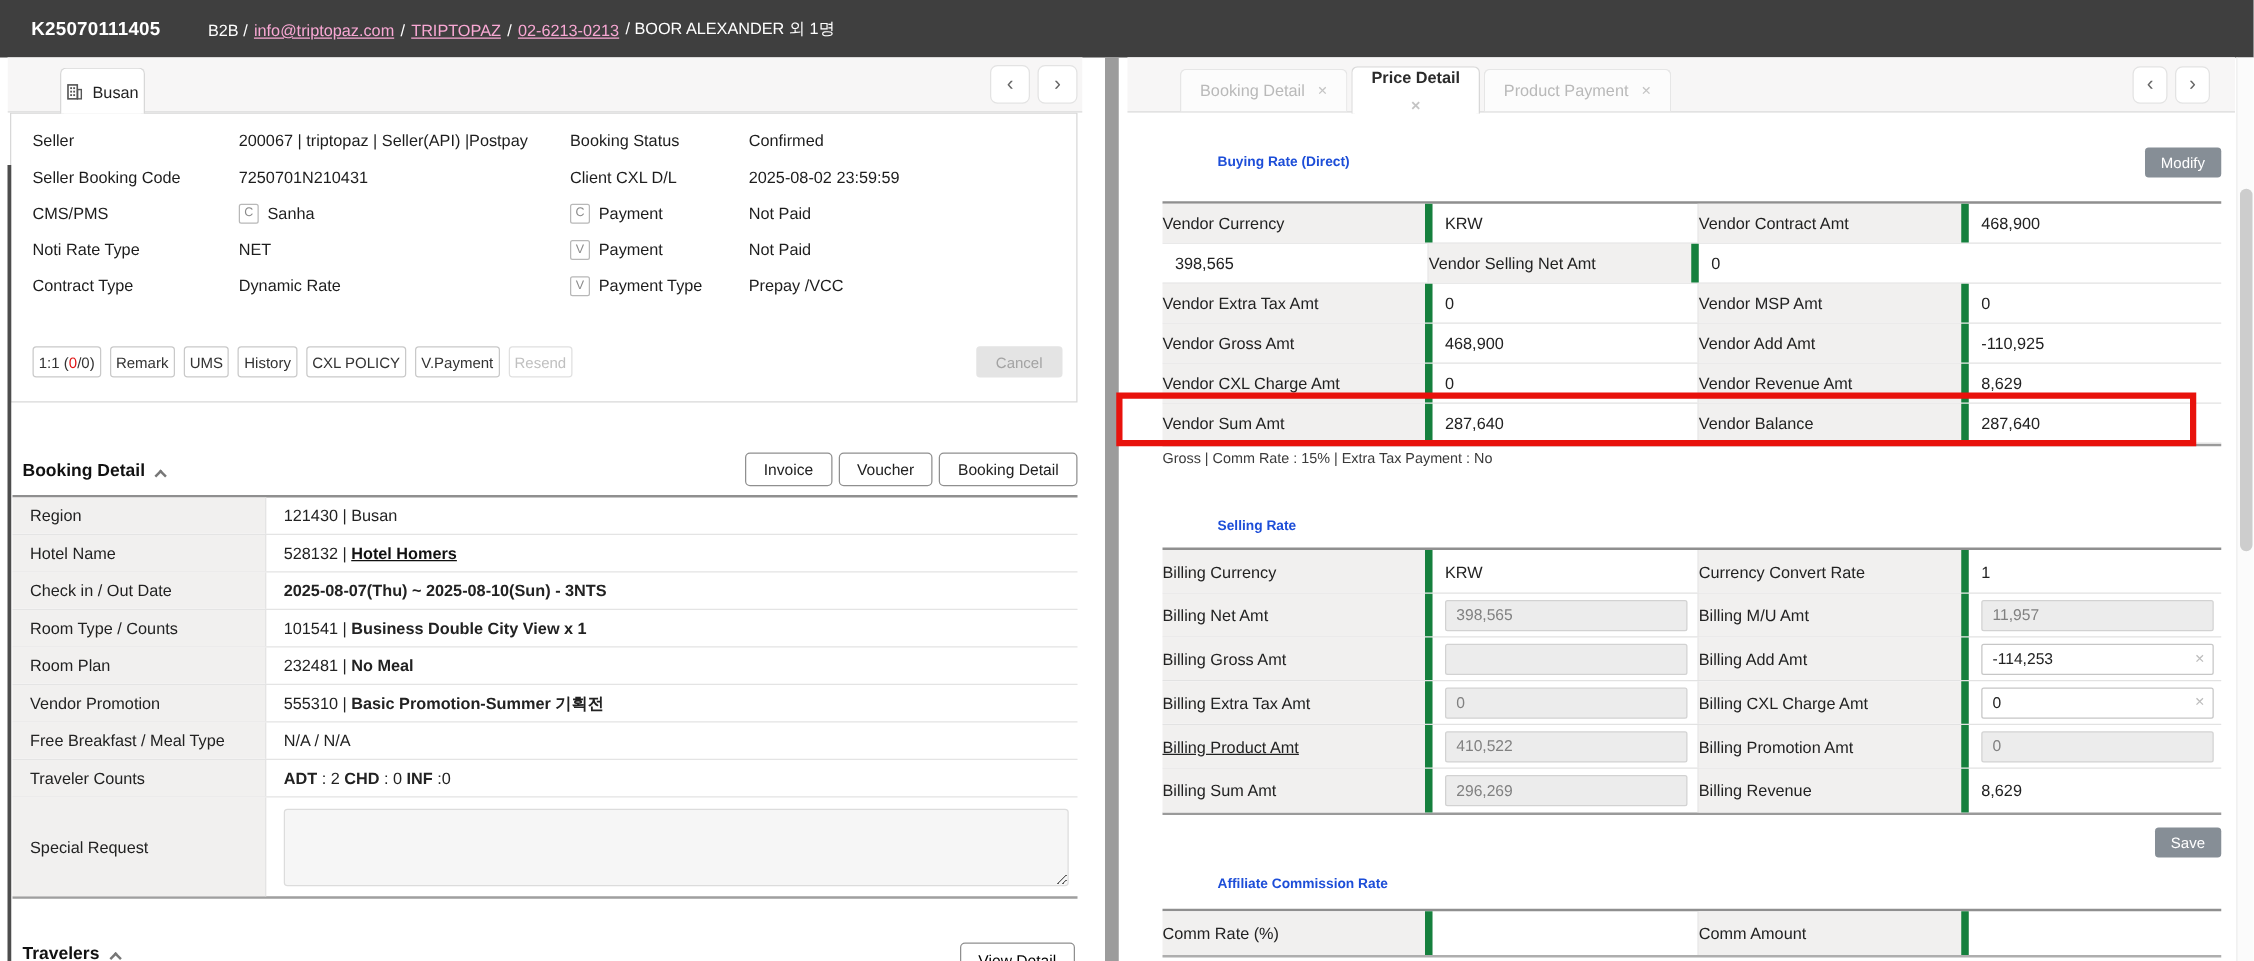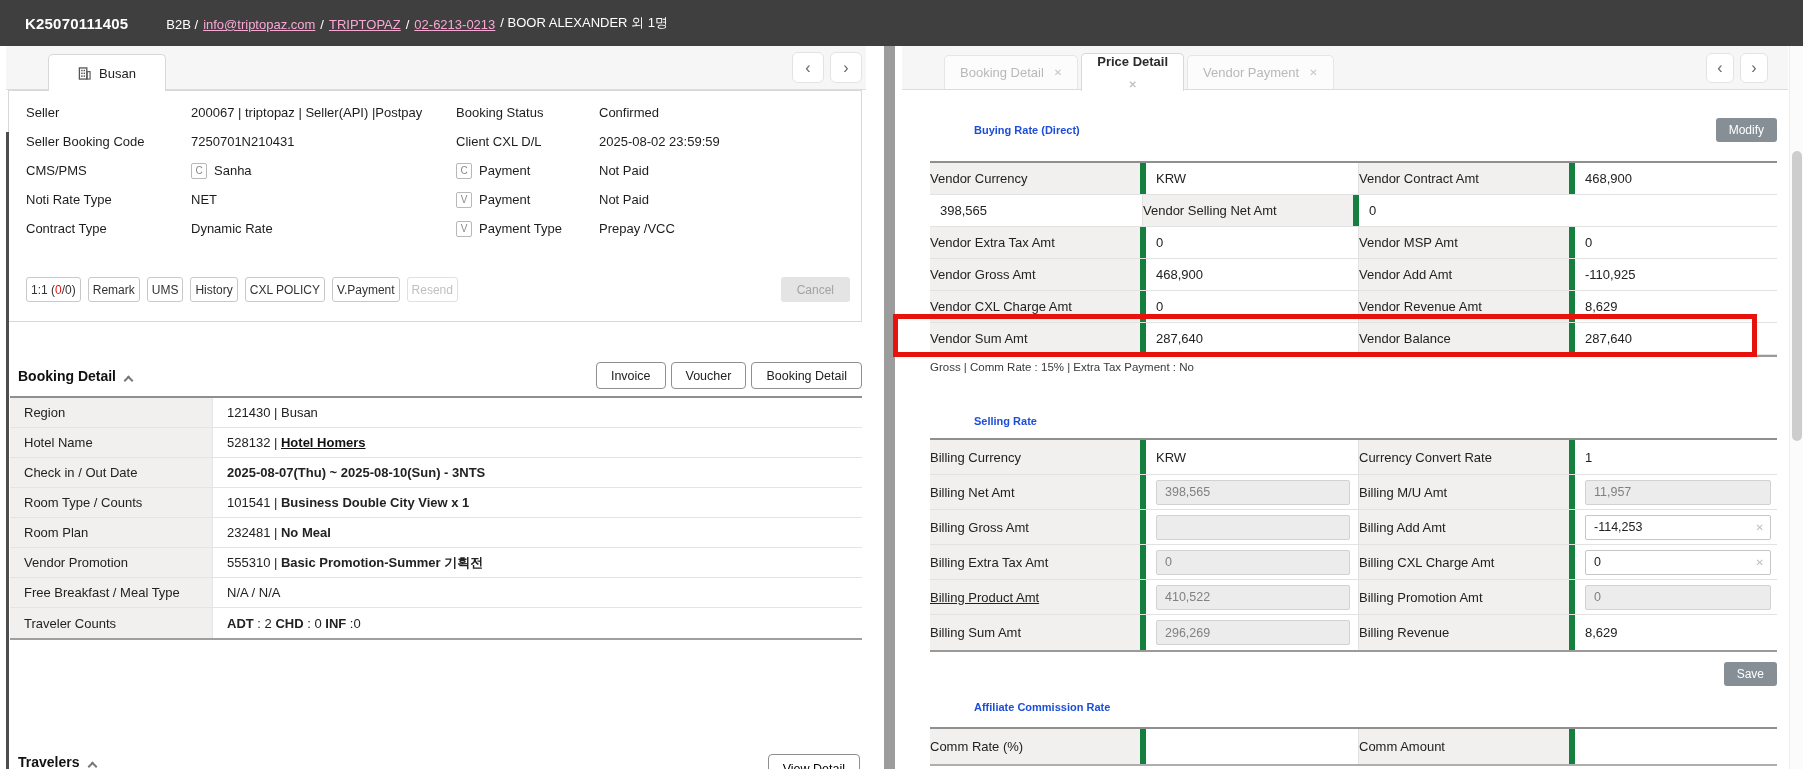--- a/index.html
+++ b/index.html
@@ -14,21 +14,21 @@
   .topbar .sep { color:#fff; }
 
   
   .card { position:absolute; top:46px; height:723px; background:#fff; }
   .card-left  { left:6px;  width:860px; overflow:hidden; }
   .card-right { left:902px; width:886px; }
   .strip { position:absolute; left:0; top:0; right:0; height:44px; background:#f7f6f6; border-bottom:1px solid #dcdcdc; }
   .dark-edge { position:absolute; left:6px; top:132px; width:3px; height:637px; background:#4d4d4d; }
 
   
-  .tab { display:flex; align-items:center; gap:8px; background:#fff; border:1px solid #d8d8d8; border-bottom:none; border-radius:5px 5px 0 0; padding:0 29px; font-size:13px; color:#222; position:absolute; z-index:3; cursor:pointer; }
+  .tab { display:flex; align-items:center; gap:8px; background:#fff; border:1px solid #d8d8d8; border-bottom:none; border-radius:5px 5px 0 0; padding:0 4px; font-size:13px; color:#222; position:absolute; z-index:3; cursor:pointer; }
   .tab-busan { left:42px; top:8px; height:37px; }
   .rtabs { position:absolute; left:42px; top:0; height:44px; display:flex; align-items:flex-end; gap:3px; z-index:3; }
   .rtab { display:flex; align-items:center; gap:10px; padding:0 15px; height:34px; font-size:13px; color:#b9b9b9; background:#fcfcfc; border:1px solid #e6e6e6; border-bottom:none; border-radius:5px 5px 0 0; margin-bottom:1px; cursor:pointer; }
   .rtab.active { height:38px; background:#fff; color:#2b2b2b; font-weight:bold; border-color:#d8d8d8; margin-bottom:-1px; z-index:4;flex-direction:column; }
   .tab-close { font-size:10px; color:#c4c4c4; cursor:pointer; }
 
   .nav-arrows { position:absolute; display:flex; gap:6px; z-index:3; }
   .nav-btn { width:32px; height:31px; background:#fff; border:1px solid #e3e3e3; border-radius:6px; color:#666; font-size:16px; line-height:1; display:flex; align-items:center; justify-content:center; cursor:pointer; }
 
   
@@ -273,20 +273,26 @@
       <div class="bd-value">
           <span>N/A / N/A</span>
         </div>
     </div>
     <div class="bd-row">
       <div class="bd-label">Traveler Counts</div>
       <div class="bd-value" style="white-space:pre;">
         <span class="bold">ADT</span><span> : 2 </span><span class="bold">CHD</span><span> : 0 </span><span class="bold">INF</span><span> :0</span>
       </div>
     </div>
+    <div class="bd-row special">
+      <div class="bd-label">Special Request</div>
+      <div class="bd-value">
+        <textarea class="sr-textarea" value="" style=""></textarea>
+      </div>
+    </div>
   </div>
 
   <div class="travelers"><span>Travelers</span><span class="chev-up"></span></div>
   <button class="view-detail">View Detail</button>
 </div>
 
 <div class="dark-edge"></div>
 <div class="mid-scrollbar"></div>
 
 <div class="card card-right">
@@ -294,21 +300,21 @@
   <div class="rtabs">
     <div class="rtab">
       <span>Booking Detail</span>
       <span class="tab-close">✕</span>
     </div>
     <div class="rtab active">
       <span>Price Detail</span>
       <span class="tab-close">✕</span>
     </div>
     <div class="rtab">
-      <span>Vendor Payment</span>
+      <span>Product Payment</span>
       <span class="tab-close">✕</span>
     </div>
   </div>
   <div class="nav-arrows" style="left:804px; top:7px;">
     <div class="nav-btn" style="width:28px;height:30px;">‹</div>
     <div class="nav-btn" style="width:28px;height:30px;">›</div>
   </div>
 
   <div class="rcontent">
 

